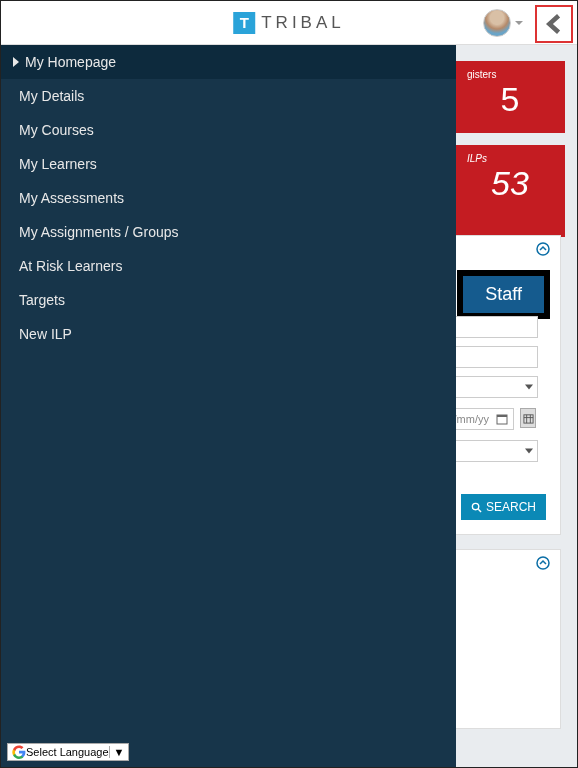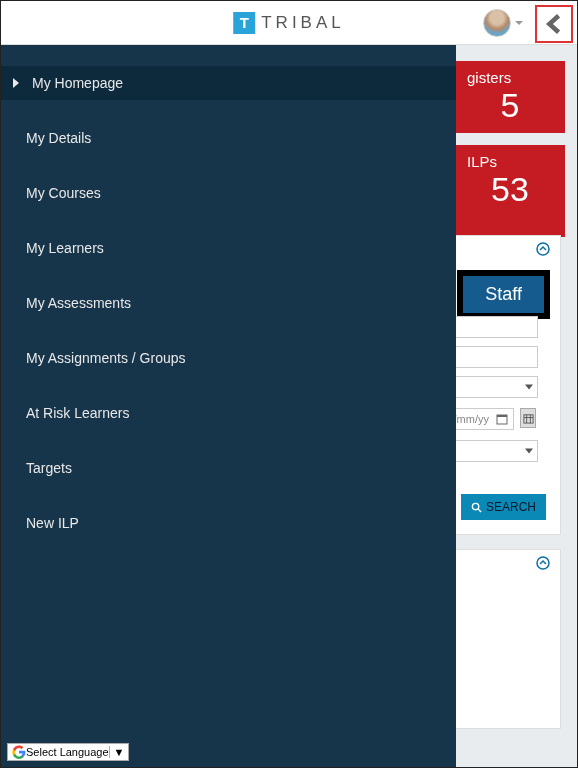--- a/index.html
+++ b/index.html
@@ -81,21 +81,21 @@
   position: absolute;
   top: 44px; left: 0; right: 0; bottom: 0;
   background: #e9ecef;
 }
 .tile {
   position: absolute;
   background: #c41c22;
   color: #fff;
   padding: 8px 12px;
 }
-.tile-title { font-size: 15px; }
+.tile-title { font-size: 10px; }
 .tile-val { font-size: 34px; font-weight: 300; text-align: center; }
 .panel {
   position: absolute;
   left: 16px; right: 16px;
   background: #fff;
   border: 1px solid #ddd;
 }
 .panel-coll {
   position: absolute;
   right: 10px; top: 6px;
@@ -121,44 +121,43 @@
   right: 4px; top: 50%;
   transform: translateY(-50%);
   width: 0; height: 0;
   border-left: 4px solid transparent;
   border-right: 4px solid transparent;
   border-top: 5px solid #555;
 }
 .search-btn {
   position: absolute;
   background: #0b89b6;
-  color: #0f172a;
+  color: #ffffff;
   border: none;
   padding: 6px 10px;
   font-size: 12px;
   display: flex;
   align-items: center;
   gap: 4px;
   cursor: pointer;
 }
 .sidebar {
   position: absolute;
   top: 44px; left: 0;
   width: 455px;
   bottom: 0;
   background: #17354a;
   z-index: 20;
 }
 .menu-item {
   color: #e8e8e8;
   font-size: 14px;
-  padding: 9px 25px;
+  padding: 9px 18px;
   cursor: pointer;
   position: relative;
-  margin-top: 21px;
 }
 .menu-item.active {
   background: #0d2a3d;
 }
 .menu-item.active::before {
   content: "";
   position: absolute;
   left: 12px; top: 50%;
   transform: translateY(-50%);
   width: 0; height: 0;
@@ -206,21 +205,21 @@
       <path d="M17 3 L7 12 L17 21" fill="none" stroke="#666" stroke-width="5" stroke-linejoin="miter"></path>
     </svg>
   </div>
 </div>
 
 <div class="content">
   <div class="tile" style="top:16px; right:12px; width:110px; height:72px;">
     <div class="tile-title">gisters</div>
     <div class="tile-val">5</div>
   </div>
-  <div class="tile" style="top:100px; right:12px; width:110px; height:92px;">
+  <div class="tile" style="top:100px; right:12px; width:110px; height:92px;font-style:italic;">
     <div class="tile-title">ILPs</div>
     <div class="tile-val">53</div>
   </div>
 
   <div class="panel" style="top:190px; height:300px;">
     <span class="panel-coll">
       <svg width="14" height="14" viewBox="0 0 14 14">
           <circle cx="7" cy="7" r="6" fill="none" stroke="#0b6ea6" stroke-width="1.5"></circle>
           <path d="M4 8 L7 5 L10 8" fill="none" stroke="#0b6ea6" stroke-width="1.5"></path>
         </svg>

